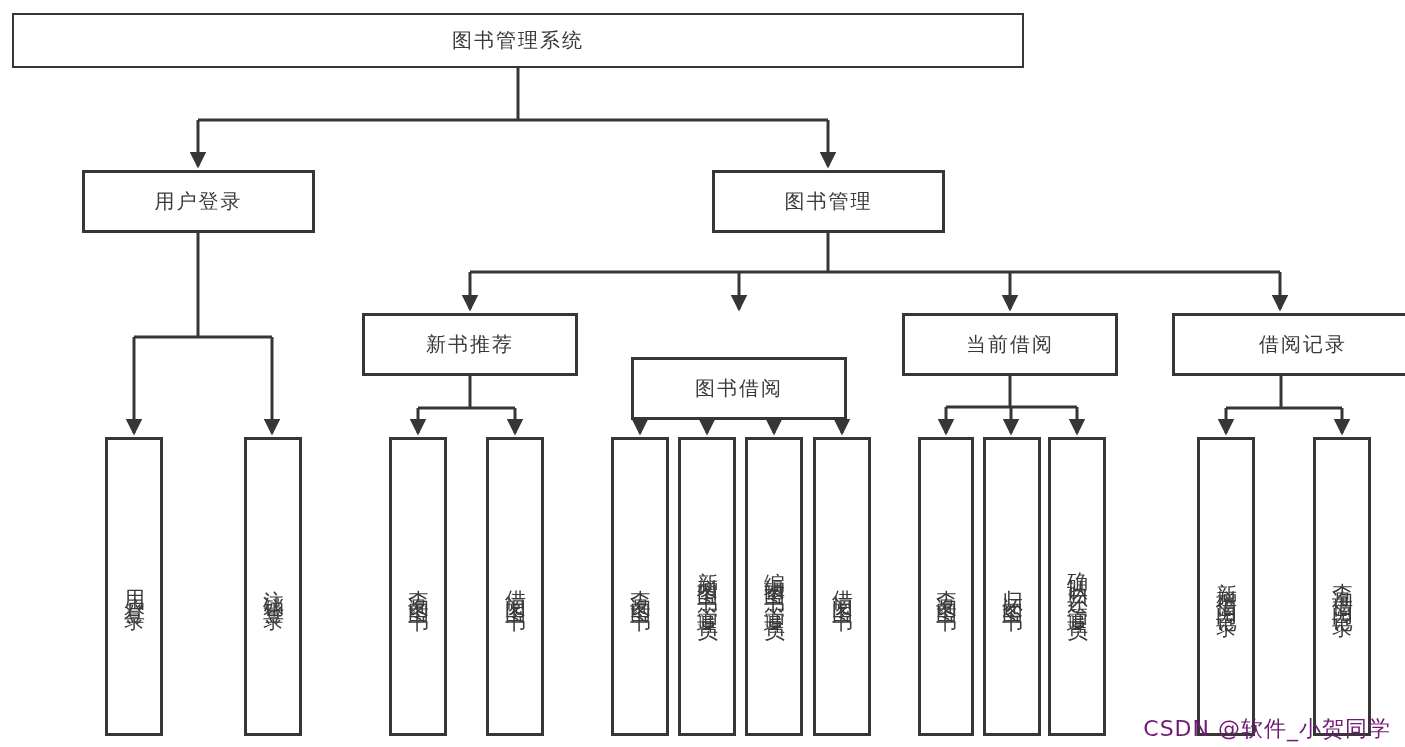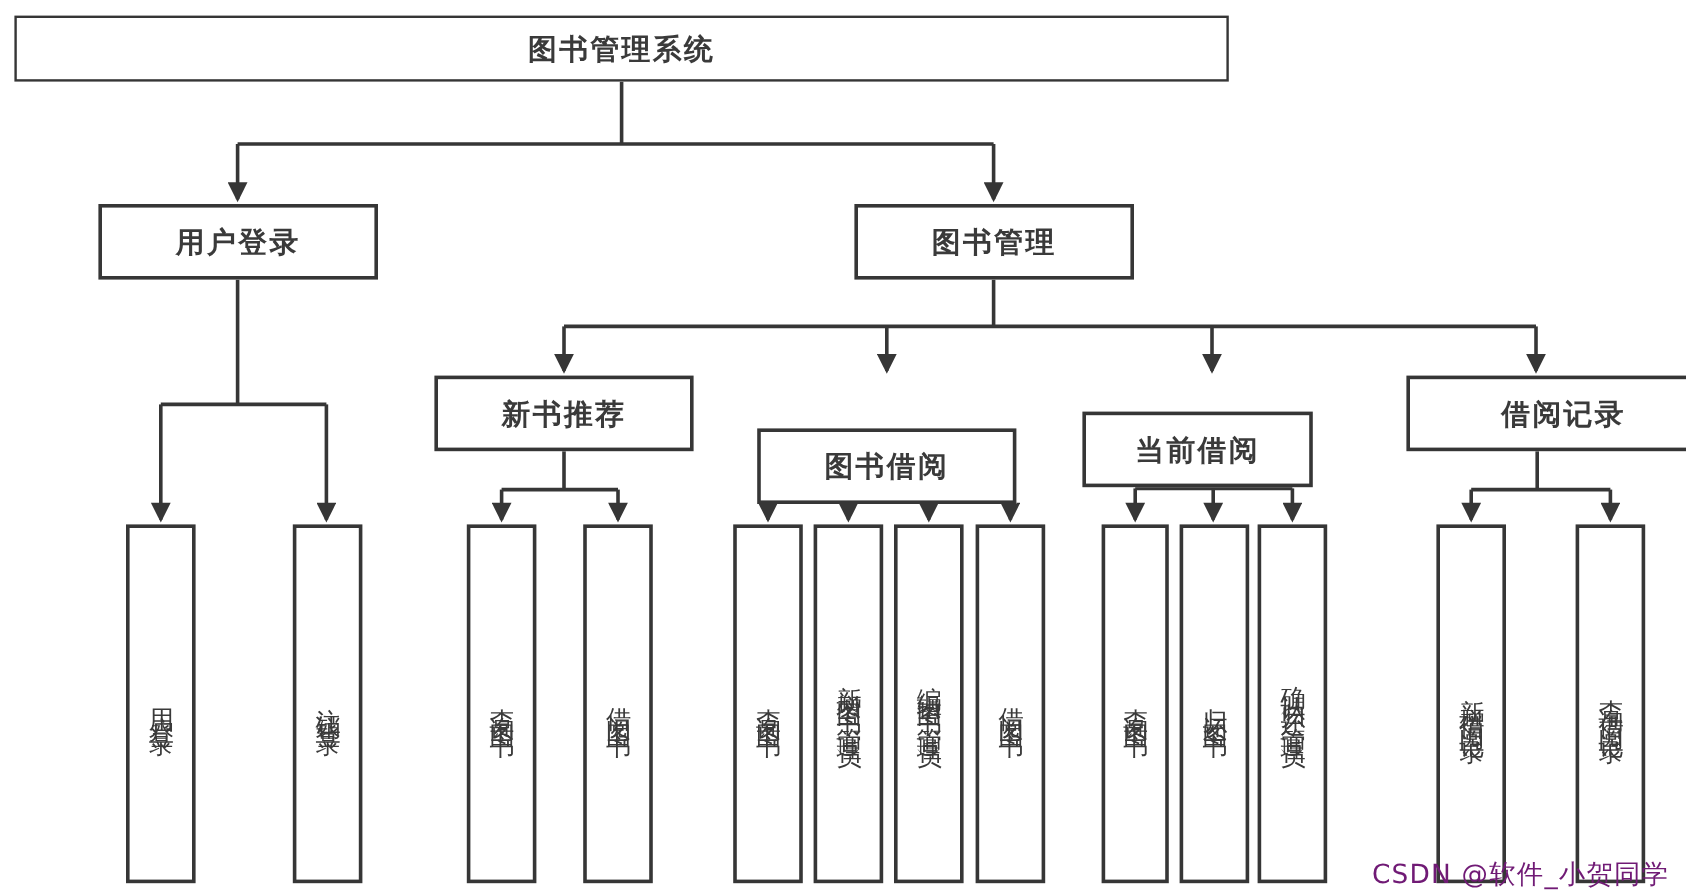--- a/index.html
+++ b/index.html
@@ -23,24 +23,23 @@
     border: 3px solid #363636;
     box-sizing: border-box;
     display: flex;
     align-items: center;
     justify-content: center;
     color: #3a3a3a;
     z-index: 2;
   }
   .rootbox { border-width: 2px; }
   .hlabel {
-    font-size: 24px;
+    font-size: 20px;
     letter-spacing: 2px;
     white-space: nowrap;
-    font-weight: bold;
   }
   .leafbox { width: 58px; top: 437px; height: 299px; }
   .vtext {
     writing-mode: vertical-rl;
     text-orientation: mixed;
     font-size: 21px;
     letter-spacing: 7px;
     line-height: 1;
     max-height: 285px;
   }
@@ -125,21 +124,21 @@
   <div class="box" style="left:362px; top:313px; width:216px; height:63px;">
     <span class="hlabel">新书推荐</span>
   </div>
 
   <div class="box" style="left:712px; top:170px; width:233px; height:63px;">
     <span class="hlabel">图书管理</span>
   </div>
   <div class="box" style="left:631px; top:313px; width:216px; height:63px;margin-top:44px;">
     <span class="hlabel">图书借阅</span>
   </div>
-  <div class="box" style="left:902px; top:313px; width:192px; height:63px;margin-top:30px;">
+  <div class="box" style="left:902px; top:313px; width:216px; height:63px;">
     <span class="hlabel">当前借阅</span>
   </div>
   <div class="box" style="left:1172px; top:313px; width:262px; height:63px;">
     <span class="hlabel">借阅记录</span>
   </div>
 
   <div class="box leafbox" style="left:105px;">
     <span class="vtext">用户登录</span>
   </div>
   <div class="box leafbox" style="left:244px;">

